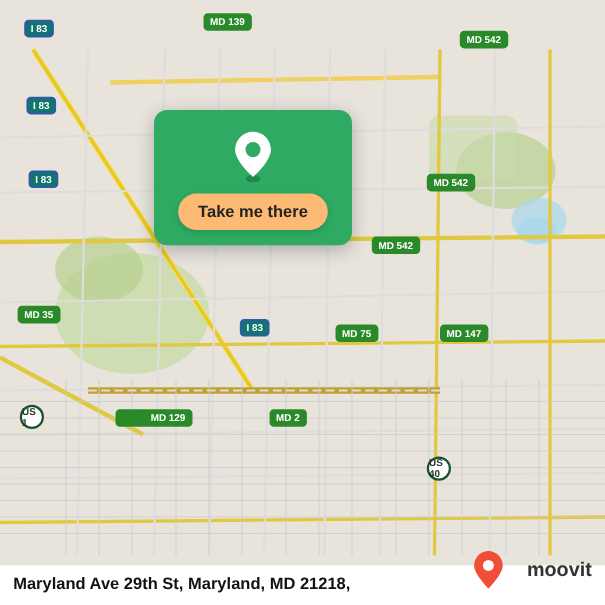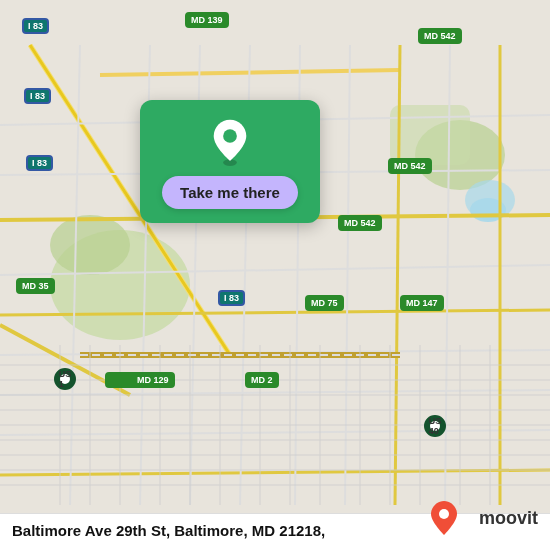--- a/index.html
+++ b/index.html
@@ -49,21 +49,21 @@
       box-shadow: 0 4px 16px rgba(0,0,0,0.25);
     }
 
     #pin-icon {
       width: 48px;
       height: 48px;
       margin-bottom: 10px;
     }
 
     #take-me-there-btn {
-      background: #c4b5fd;
+      background: #fdba74;
       color: #222;
       border: none;
       border-radius: 20px;
       padding: 8px 18px;
       font-size: 15px;
       font-weight: 600;
       cursor: pointer;
       white-space: nowrap;
       box-shadow: 0 2px 6px rgba(0,0,0,0.15);
     }
@@ -136,29 +136,28 @@
 
     .road-badge.state {
       background: #2a8a2a;
       color: white;
       border-color: #2a8a2a;
     }
 
     .road-badge.us {
       background: white;
       color: #333;
-      border: 6px solid #14532d;
+      border: 2px solid #14532d;
       border-radius: 50%;
       width: 22px;
       height: 22px;
       display: flex;
       align-items: center;
       justify-content: center;
       padding: 0;
-      margin-left: 36px;
     }
   </style>
 </head>
 <body>
 
 <div id="map-container">
 
   <div id="map-bg">
     <svg id="map-svg" viewBox="0 0 550 460" xmlns="http://www.w3.org/2000/svg">
 
@@ -251,21 +250,21 @@
 
     <svg id="pin-icon" viewBox="0 0 48 56" xmlns="http://www.w3.org/2000/svg">
       <ellipse cx="24" cy="52" rx="8" ry="4" fill="rgba(0,0,0,0.2)"></ellipse>
       <path d="M24 2 C13.5 2 5 10.5 5 21 C5 34 24 50 24 50 C24 50 43 34 43 21 C43 10.5 34.5 2 24 2 Z" fill="white"></path>
       <circle cx="24" cy="21" r="8" fill="#2eaa62"></circle>
     </svg>
     <button id="take-me-there-btn">Take me there</button>
   </div>
 
   <div id="bottom-bar">
-    <div id="address-line">Baltimore Ave 29th St, Baltimore, MD 21218,</div>
+    <div id="address-line">Maryland Ave 29th St, Maryland, MD 21218,</div>
 
     <div id="moovit-logo">
 
       <svg id="moovit-pin" viewBox="0 0 28 36" xmlns="http://www.w3.org/2000/svg">
         <path d="M14 1 C7 1 1 7 1 14 C1 22 14 35 14 35 C14 35 27 22 27 14 C27 7 21 1 14 1Z" fill="#f04e37"></path>
         <circle cx="14" cy="14" r="5" fill="white"></circle>
       </svg>
       <span id="moovit-logo-text">moovit</span>
     </div>
   </div>

